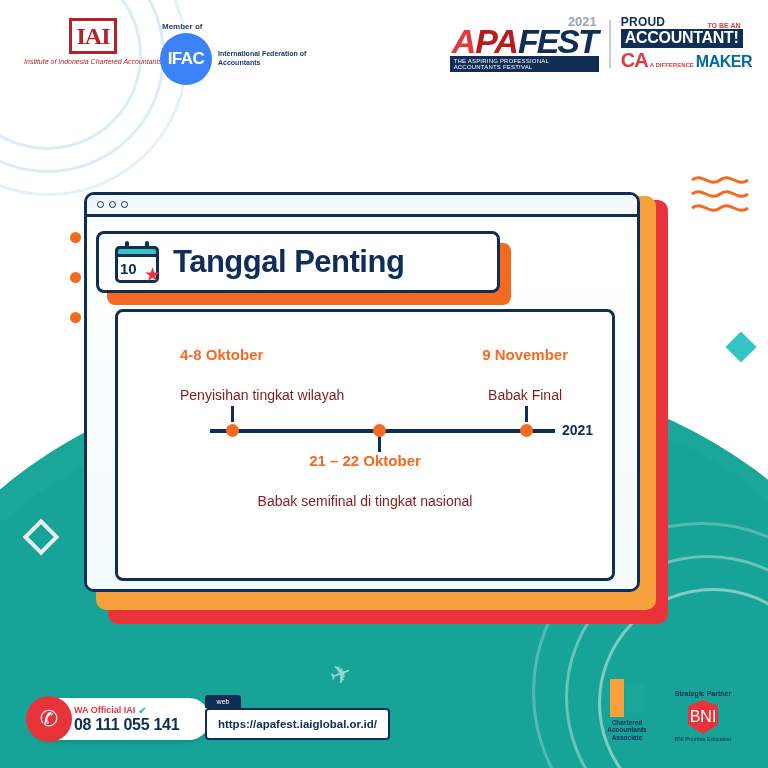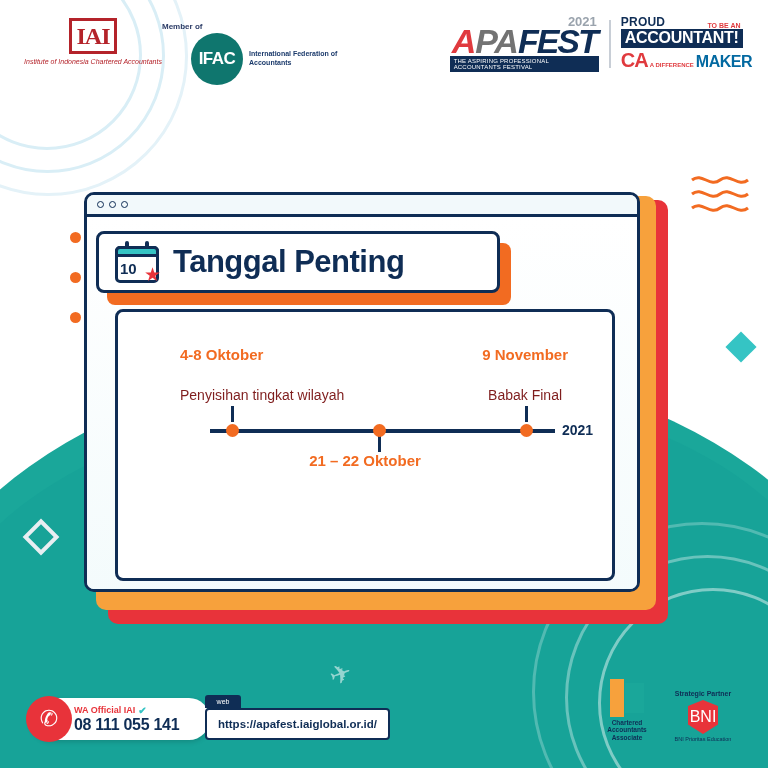--- a/index.html
+++ b/index.html
@@ -65,31 +65,31 @@
     font-family: Liberation Serif, serif; letter-spacing: -1px;
   }
   .iai-name { color: #b4232a; font-size: 11px; font-weight: bold; letter-spacing: .3px; }
   .iai-sub { color: #b4232a; font-size: 7px; font-style: italic; margin-top: 1px; }
 
   .ifac { position: absolute; left: 160px; top: 22px; width: 190px; }
   .ifac-member { font-size: 8px; color: #2b3b66; font-weight: bold; margin-bottom: 2px; margin-left: 2px;}
   .ifac-row { display: flex; align-items: center; gap: 6px; }
   .ifac-globe {
     width: 52px; height: 52px; border-radius: 50%;
-    background: #0f766e; position: relative; flex: none;
-    display:flex; align-items:center; justify-content:center;margin-left:31px;
+    background: #3b82f6; position: relative; flex: none;
+    display:flex; align-items:center; justify-content:center;
   }
   .ifac-globe span { color:#fff; font-weight:bold; font-size:17px; letter-spacing:-.5px;}
   .ifac-txt { font-size: 7px; color: #1b3a6b; font-weight: bold; line-height: 1.25; }
 
   .apa { position: absolute; right: 16px; top: 16px; display: flex; align-items: center; gap: 10px; }
   .apa-left { position: relative; }
   .apa-word { display: flex; align-items: baseline; }
   .apa-a { color: #e03a3e; font-size: 34px; font-weight: bold; font-style: italic; letter-spacing: -1px;}
-  .apa-pa { color: #737373; font-size: 34px; font-weight: bold; font-style: italic; letter-spacing: -1px;}
+  .apa-pa { color: #b91c1c; font-size: 34px; font-weight: bold; font-style: italic; letter-spacing: -1px;}
   .apa-fest { color: #0f2d55; font-size: 34px; font-weight: bold; font-style: italic; letter-spacing: -2px;}
   .apa-2021 { color: #9aa3ad; font-size: 13px; font-weight: bold; position: absolute; right: 2px; top: -2px;}
   .apa-virtual { color: #e03a3e; font-size: 10px; font-weight: bold; font-style: italic; position: absolute; left: 2px; bottom: -2px;}
   .apa-tag {
     background: #0f2d55; color: #fff; font-size: 6px; padding: 2px 4px; letter-spacing: .2px;
     position: absolute; right: 0; bottom: -1px;
   }
   .apa-div { width: 2px; height: 48px; background: #c8ced6; }
   .apa-right { font-size: 10px; line-height: 1.05; }
   .proud { color: #0f2d55; font-weight: bold; font-size: 12px; letter-spacing: .2px;}
@@ -329,20 +329,21 @@
           <div class="tl-node" style="left:16px;"></div>
           <div class="tl-stem" style="left:168px; top:16px; height:16px;"></div>
           <div class="tl-node" style="left:163px;"></div>
           <div class="tl-stem" style="left:315px; top:-14px; height:16px;"></div>
           <div class="tl-node" style="left:310px;"></div>
           <div class="tl-year">2021</div>
         </div>
 
         <div class="d3">
           <div class="lbl-orange">21 – 22 Oktober</div>
+          <div class="lbl-navy">Babak semifinal di tingkat nasional</div>
         </div>
 
       </div>
     </div>
   </div>
 
   <div class="plane">✈</div>
 
   <div class="wa-pill">
     <div class="wa-circle">✆</div>

